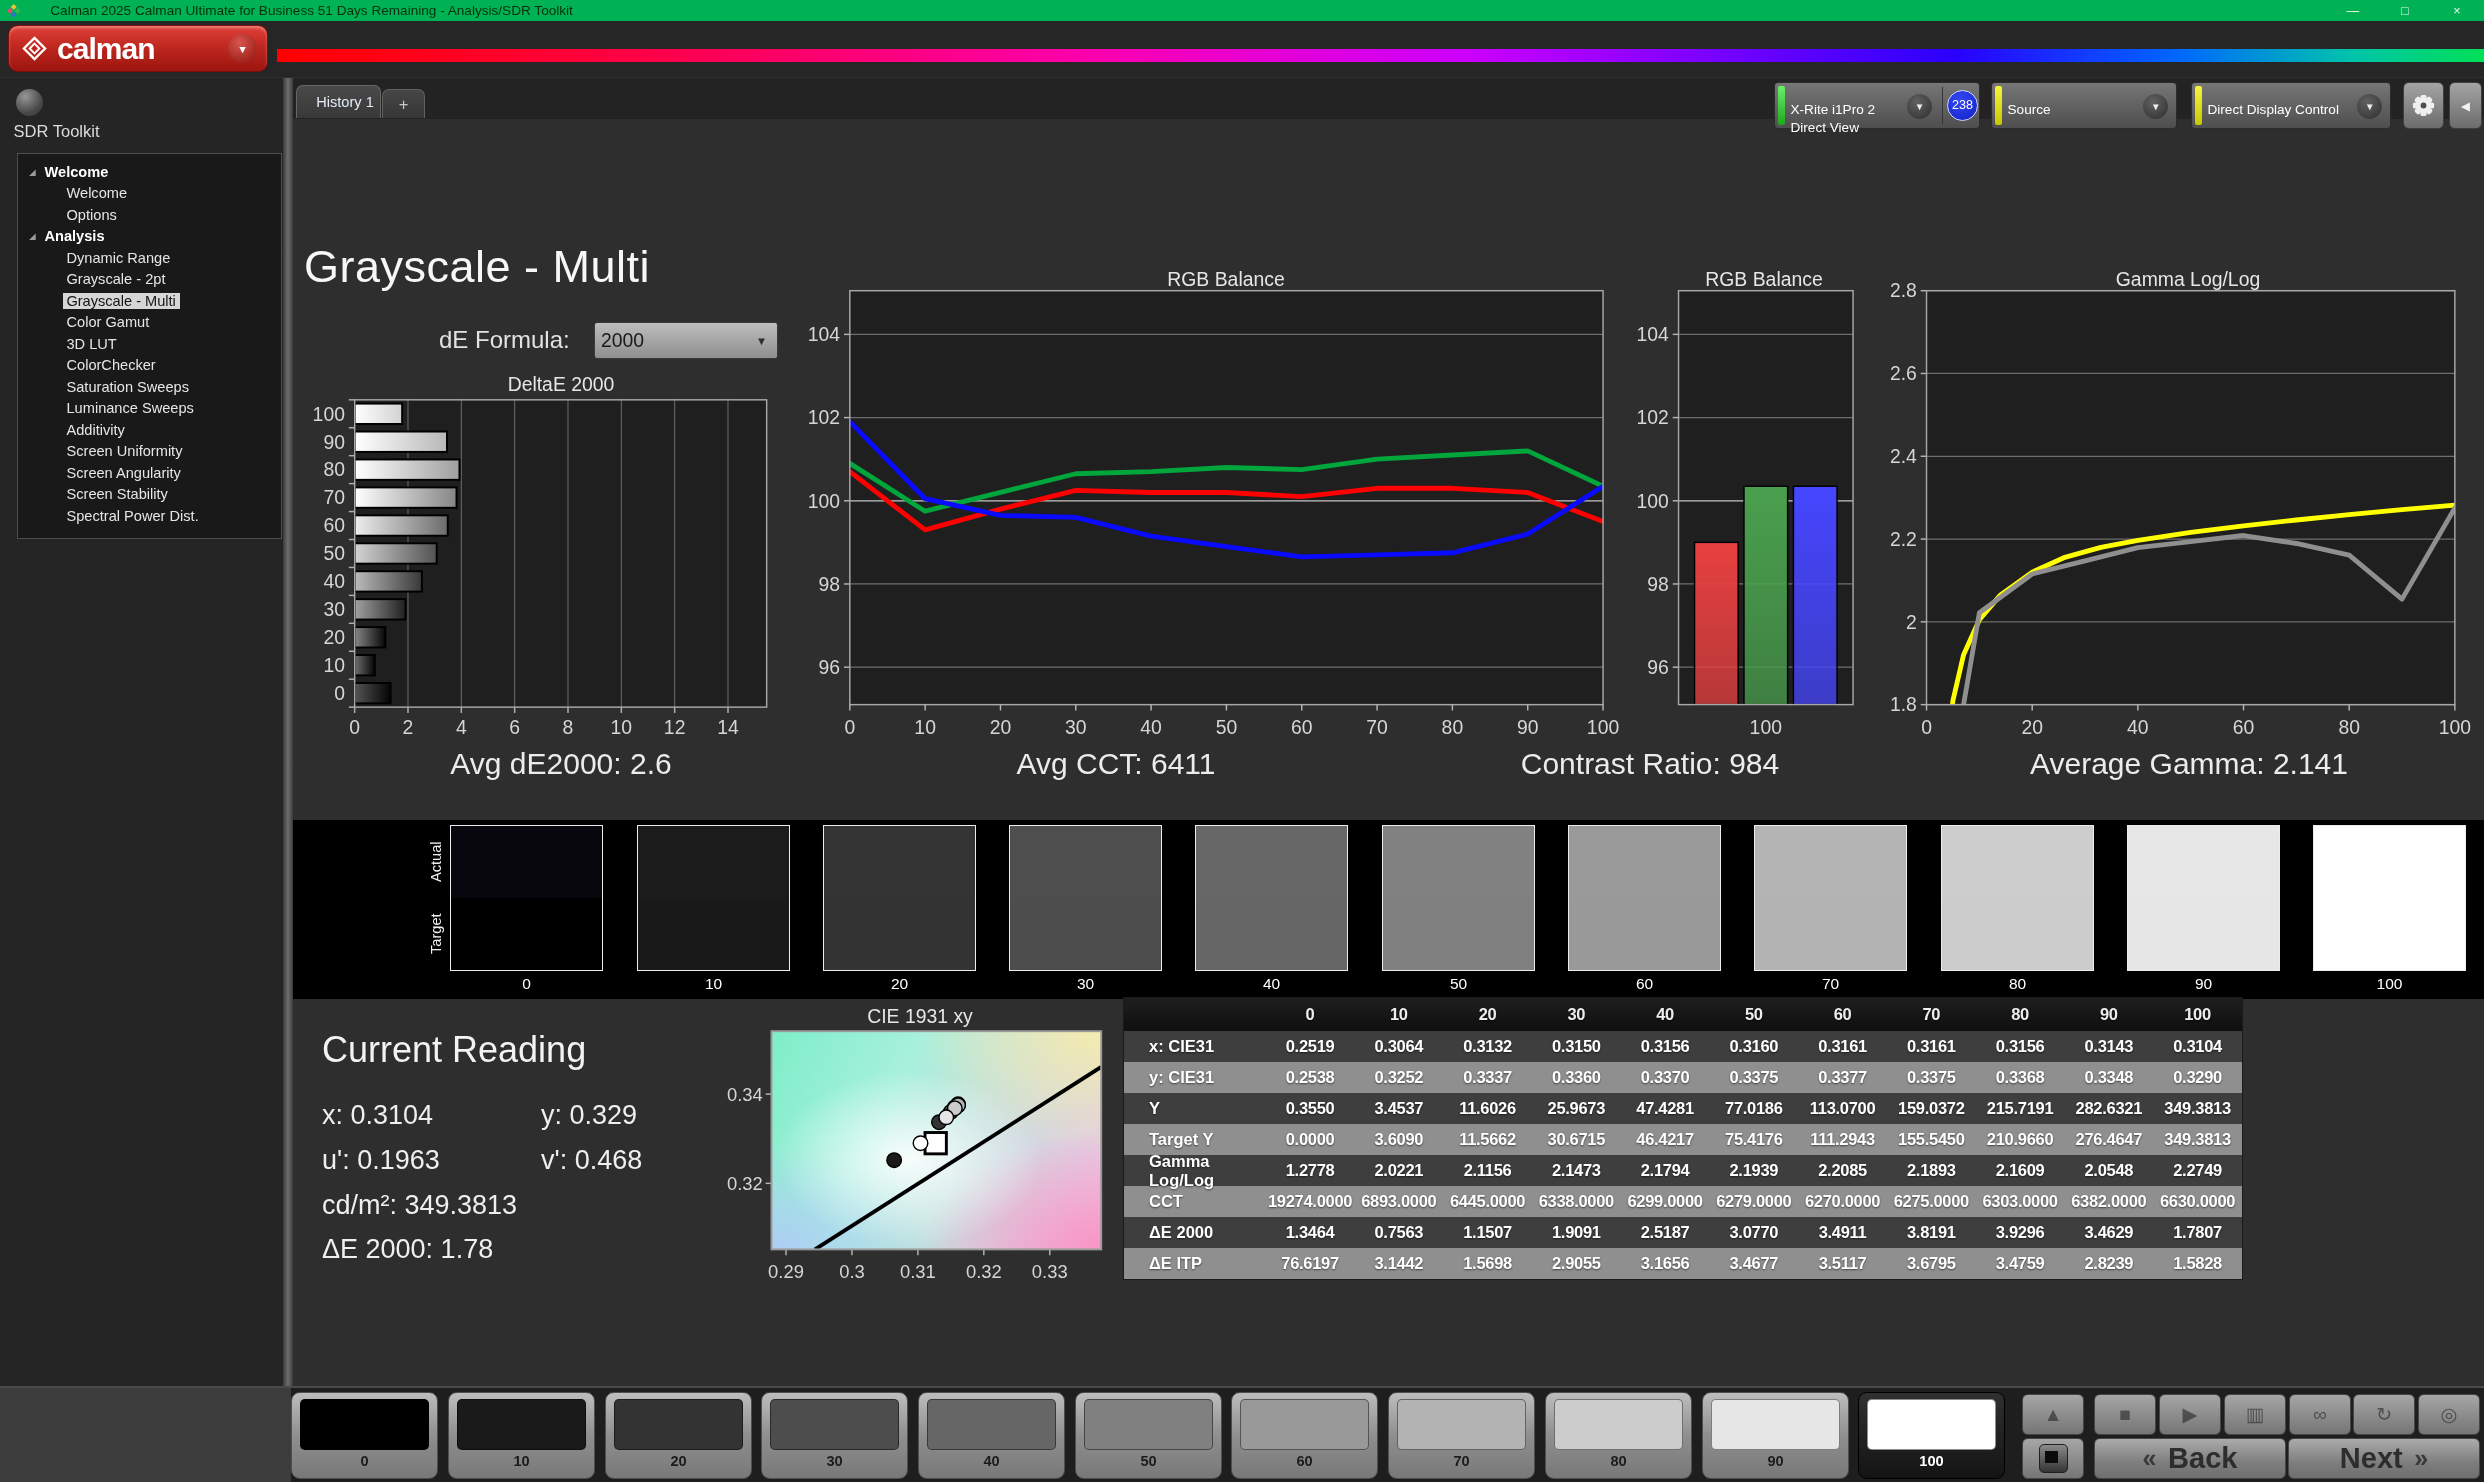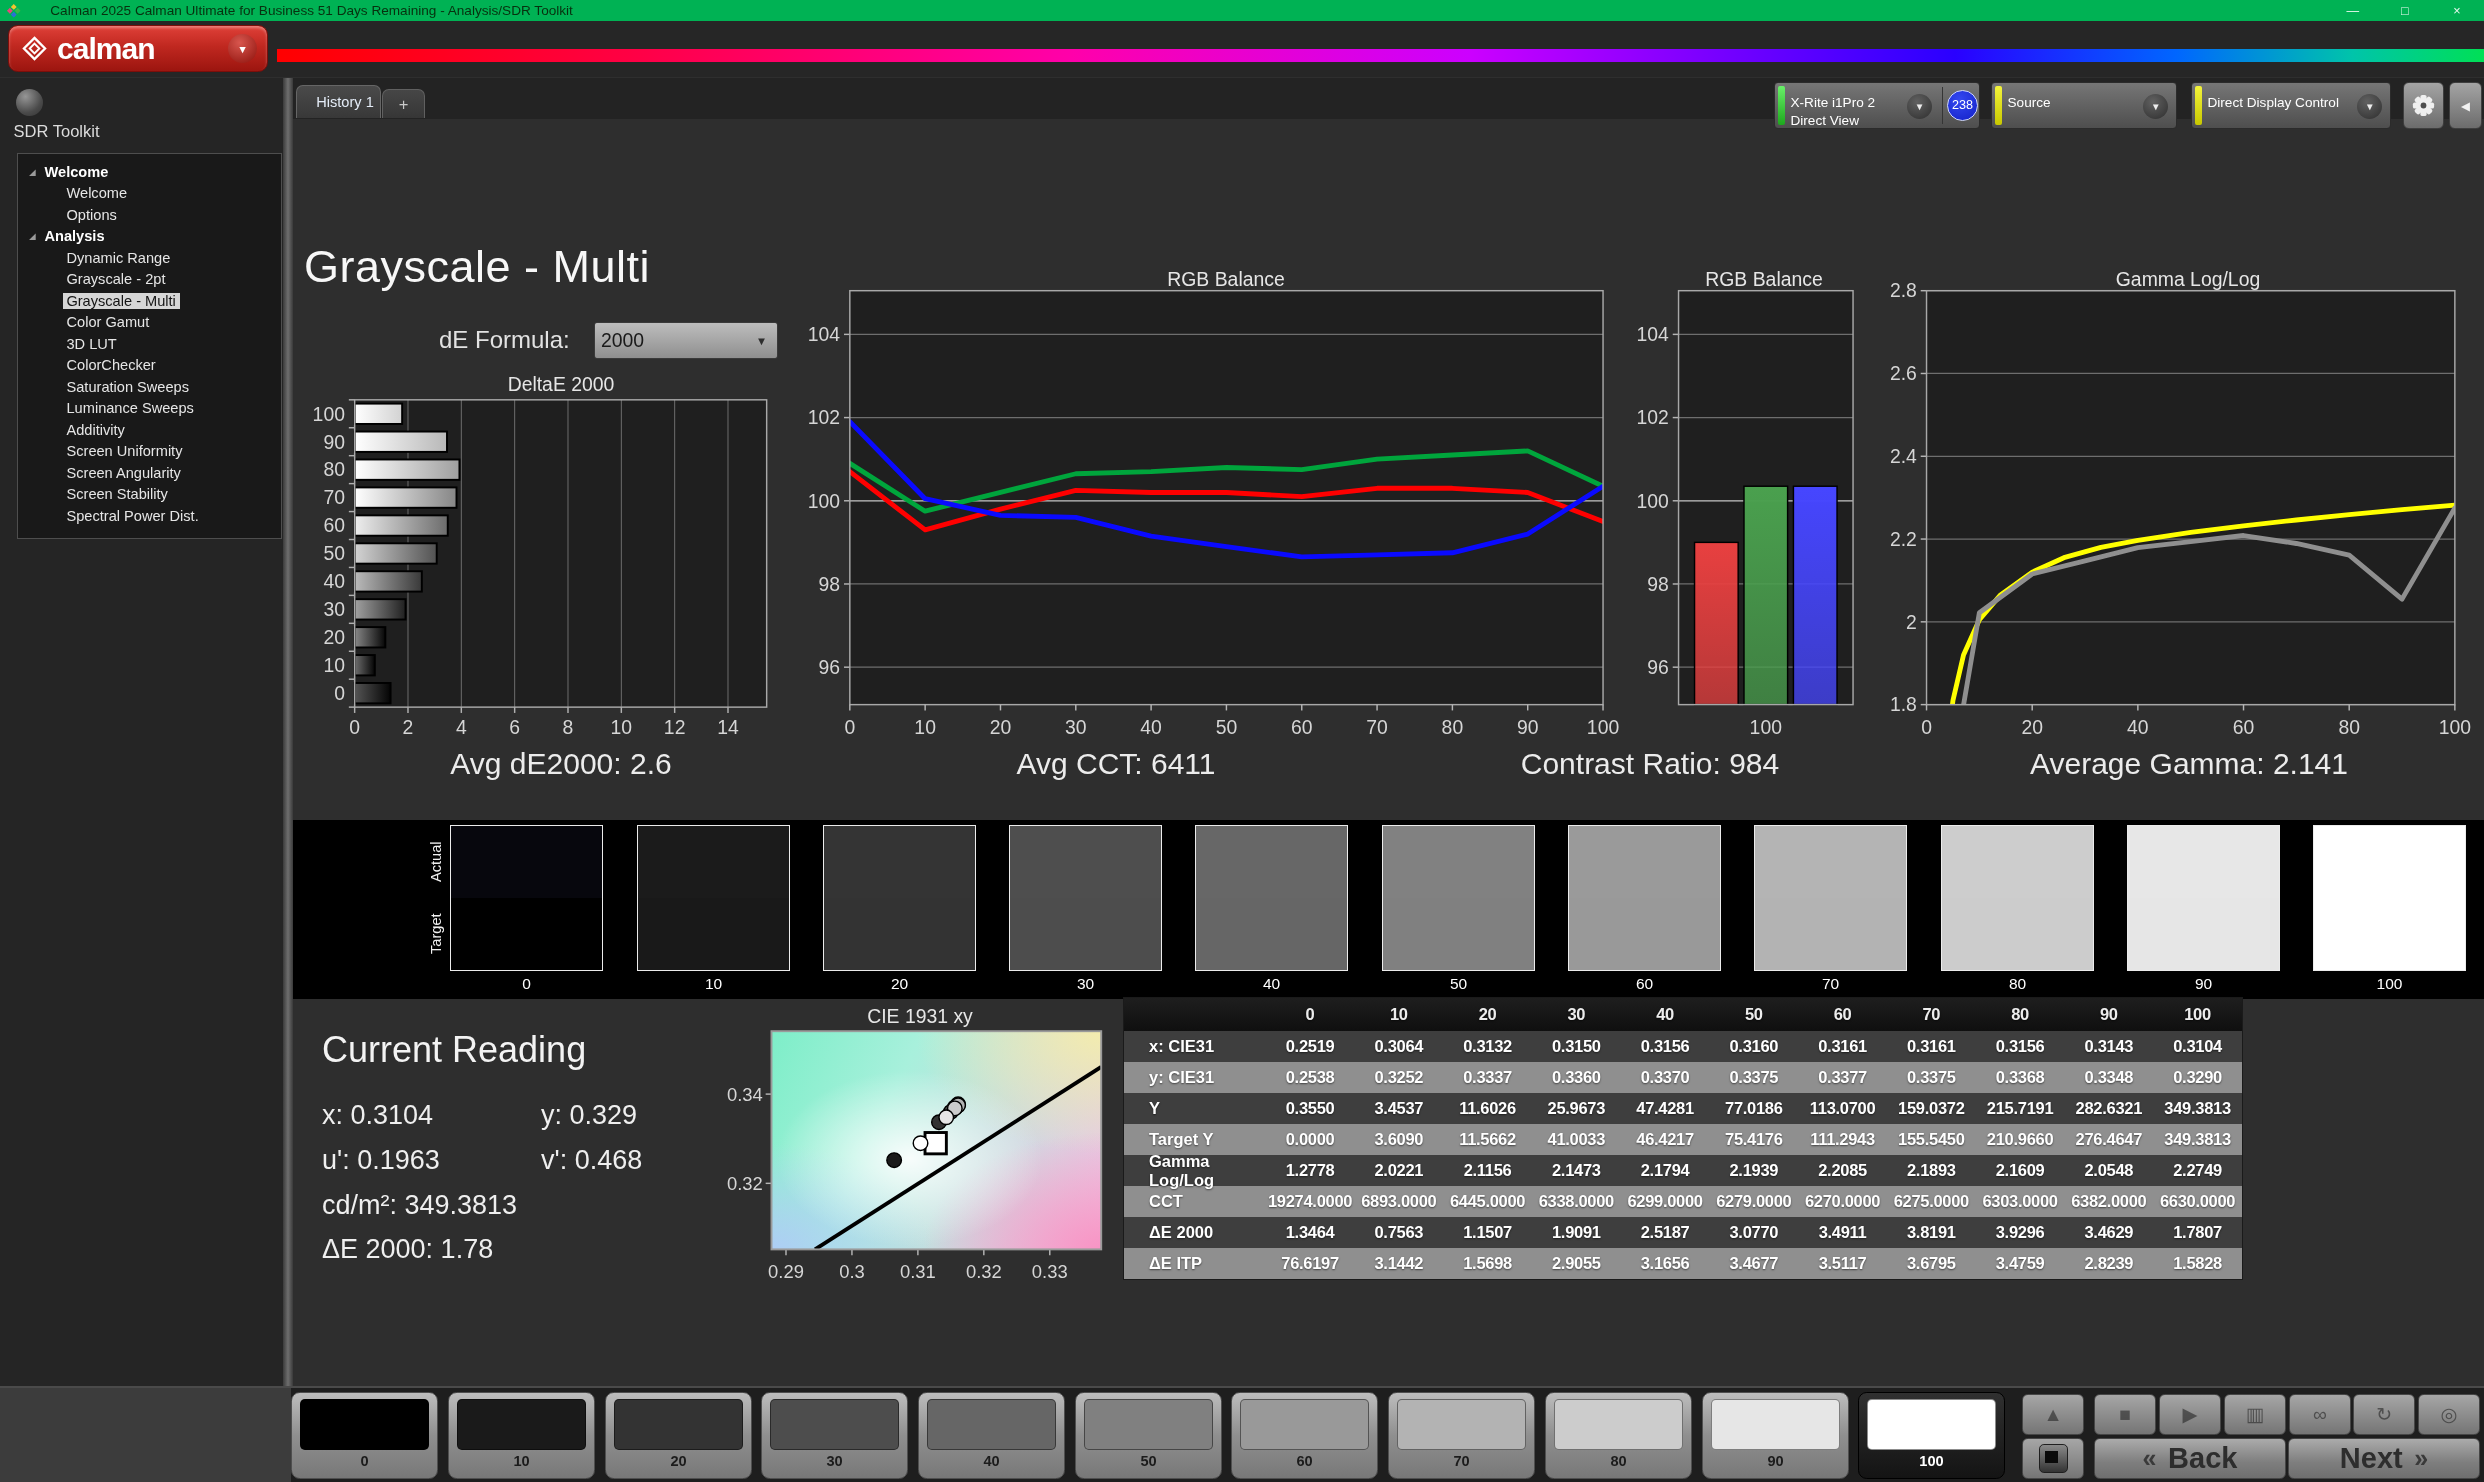--- a/index.html
+++ b/index.html
@@ -36,21 +36,21 @@
     display:flex;align-items:center;justify-content:center;color:#e4ecf7;font-size:14.6px;box-sizing:border-box;padding-left:13px;}
   #tab-add{left:382px;top:89px;width:43px;height:29px;border-radius:6.8px 6.8px 0 0;
     background:linear-gradient(#464646,#363636);border:1px solid #606060;border-bottom:none;
     display:flex;align-items:center;justify-content:center;color:#c9c9c9;font-size:16.5px;box-sizing:border-box;}
 
   
   .dd{background:linear-gradient(#767676,#4e4e4e);border:1px solid #2b2b2b;border-radius:3.9px;box-sizing:border-box;}
   .dd .stripe{position:absolute;left:2.9px;top:2.9px;bottom:2.9px;width:6.8px;border-radius:1.9px;}
   .stripe.green{background:linear-gradient(#69f069,#1da81d);}
   .stripe.yellow{background:linear-gradient(#f4f43c,#c8c800);}
-  .dd .dtxt{position:absolute;left:15.5px;top:11px;color:#fff;font-size:13.6px;line-height:17.5px;white-space:nowrap;}
+  .dd .dtxt{position:absolute;left:15.5px;top:18px;color:#fff;font-size:13.6px;line-height:17.5px;white-space:nowrap;}
   .arrow-circle{position:absolute;width:25px;height:25px;border-radius:50%;
     background:radial-gradient(circle at 40% 32%,#616161,#2e2e2e);display:flex;align-items:center;justify-content:center;
     color:#ededed;font-size:9.7px;}
   #meter-dd{left:1774px;top:82px;width:206px;height:47px;}
   #meter-sep{position:absolute;left:167px;top:3.9px;bottom:3.9px;width:1px;background:#353535;}
   #meter-badge{position:absolute;left:172px;top:6.8px;width:31px;height:31px;border-radius:50%;
     background:radial-gradient(circle at 40% 30%,#3448f0,#1220c8);border:1.9px solid #cdd6ff;
     display:flex;align-items:center;justify-content:center;color:#fff;font-size:12.6px;font-weight:normal;box-sizing:border-box;}
   #source-dd{left:1991px;top:82px;width:186px;height:47px;}
   #ddc-dd{left:2191px;top:82px;width:200px;height:47px;}
@@ -653,21 +653,21 @@
         <div class="t-cell">159.0372</div>
         <div class="t-cell">215.7191</div>
         <div class="t-cell">282.6321</div>
         <div class="t-cell">349.3813</div>
       </div>
       <div class="t-row light">
         <div class="t-label">Target Y</div>
         <div class="t-cell">0.0000</div>
         <div class="t-cell">3.6090</div>
         <div class="t-cell">11.5662</div>
-        <div class="t-cell">41.0033</div>
+        <div class="t-cell">30.6715</div>
         <div class="t-cell">46.4217</div>
         <div class="t-cell">75.4176</div>
         <div class="t-cell">111.2943</div>
         <div class="t-cell">155.5450</div>
         <div class="t-cell">210.9660</div>
         <div class="t-cell">276.4647</div>
         <div class="t-cell">349.3813</div>
       </div>
       <div class="t-row dark">
         <div class="t-label">Gamma Log/Log</div>

